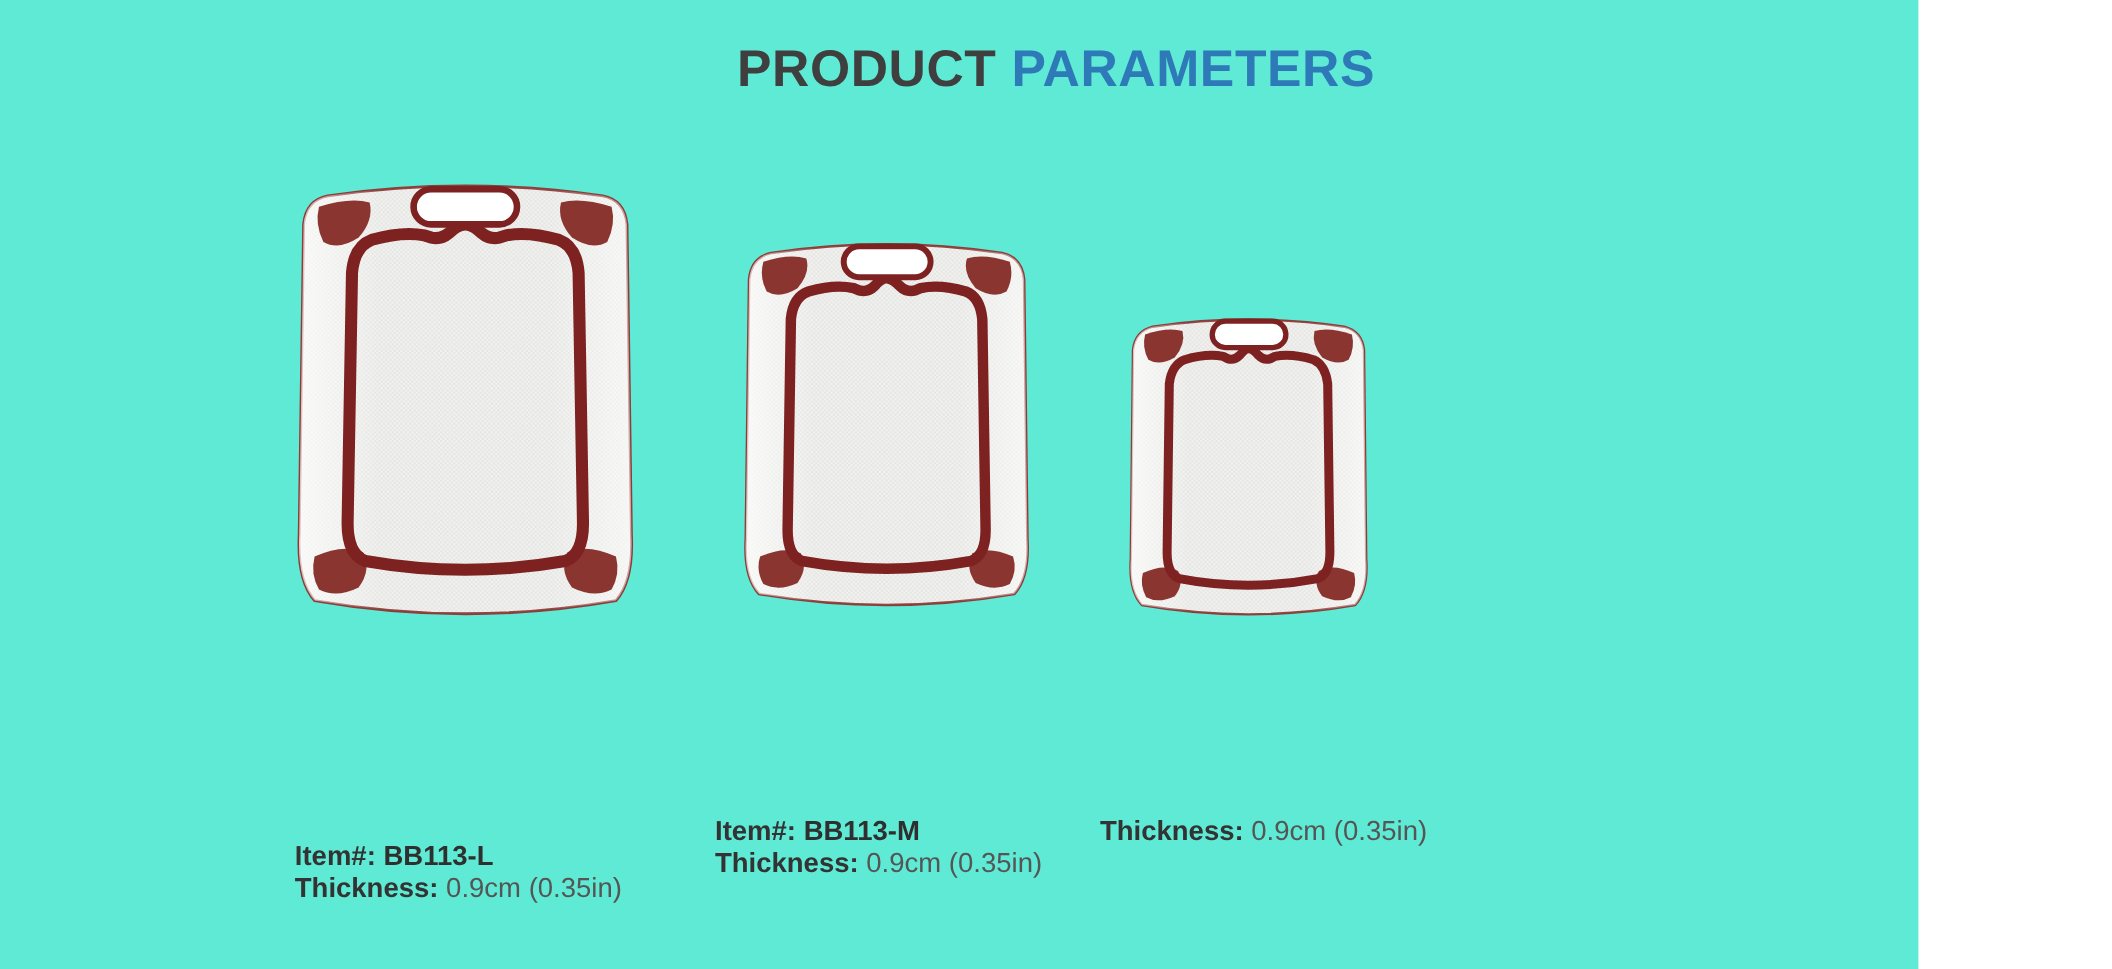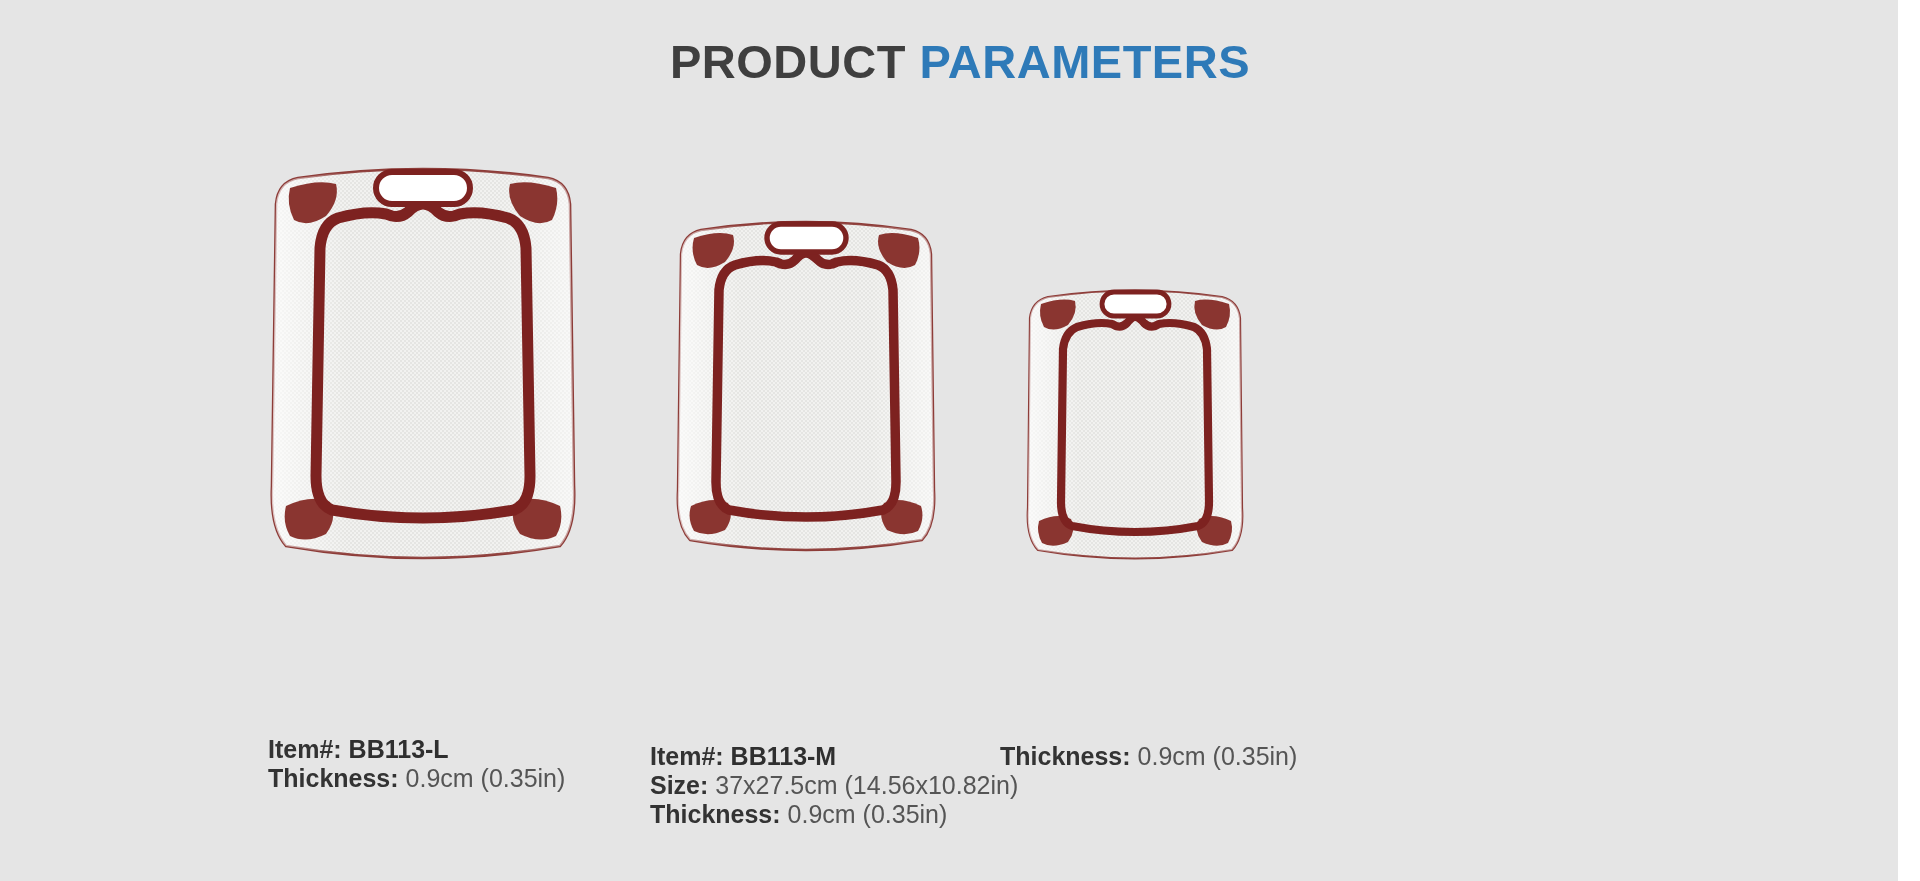--- a/index.html
+++ b/index.html
@@ -7,23 +7,23 @@
   html, body {
     width: 1920px;
     height: 881px;
     background: #ffffff;
     font-family: "Liberation Sans", sans-serif;
     overflow: hidden;
   }
 
   .page {
     position: relative;
-    width: 1898px;
+    width: 1744px;
     height: 881px;
-    background: #e5e5e5;
+    background: #5eead4;
   }
 
   
   .title-bar {
     position: absolute;
     top: 38px;
     left: 0;
     width: 1920px;
     text-align: center;
     white-space: nowrap;
@@ -123,21 +123,21 @@
           <path d="M 288 32 Q 260 23 242 28 Q 238 44 252 60 Q 270 72 284 64 Q 292 48 288 32 Z" fill="#8a3530"></path>
           <path d="M 18 350 Q 44 338 62 346 Q 70 362 58 378 Q 38 388 22 380 Q 14 366 18 350 Z" fill="#8a3530"></path>
           <path d="M 292 350 Q 266 338 248 346 Q 240 362 252 378 Q 272 388 288 380 Q 296 366 292 350 Z" fill="#8a3530"></path>
 
           <path d="M 70 62 Q 98 54 118 58 L 124 60 Q 133 62 140 56 Q 148 48 155 48 Q 162 48 170 56 Q 177 62 186 60 L 192 58 Q 212 54 240 62 Q 256 68 258 92 L 262 320 Q 262 348 246 354 Q 155 370 64 354 Q 48 348 48 320 L 52 92 Q 54 68 70 62 Z" fill="none" stroke="#7d2220" stroke-width="11" stroke-linejoin="round"></path>
 
           <rect x="108" y="16" width="94" height="32" rx="16" fill="#ffffff" stroke="#7d2220" stroke-width="6"></rect>
         </svg>
       </div>
 
-      <div class="specs" style="left:0; top:735px;">
+      <div class="specs" style="left:0; top:764px;">
         <div class="spec-line">
           <span class="spec-label">Item#:</span>
           <span class="spec-value bold">BB113-L</span>
         </div>
         <div class="spec-line">
           <span class="spec-label">Thickness:</span>
           <span class="spec-value">0.9cm (0.35in)</span>
         </div>
       </div>
     </div>
@@ -177,24 +177,20 @@
           <rect x="92" y="14" width="79" height="28" rx="14" fill="#ffffff" stroke="#7d2220" stroke-width="5.4"></rect>
         </svg>
       </div>
 
       <div class="specs" style="left:0; top:742px;">
         <div class="spec-line">
           <span class="spec-label">Item#:</span>
           <span class="spec-value bold">BB113-M</span>
         </div>
         <div class="spec-line">
-          <span class="spec-label">Size:</span>
-          <span class="spec-value">37x27.5cm (14.56x10.82in)</span>
-        </div>
-        <div class="spec-line">
           <span class="spec-label">Thickness:</span>
           <span class="spec-value">0.9cm (0.35in)</span>
         </div>
       </div>
     </div>
 
     <div class="product" style="left:1000px; top:0; width:400px;">
       <div class="board-wrap" style="left:25px; top:280px;">
         <svg class="board-svg" width="220" height="288" viewBox="0 0 220 288">
           <defs>

